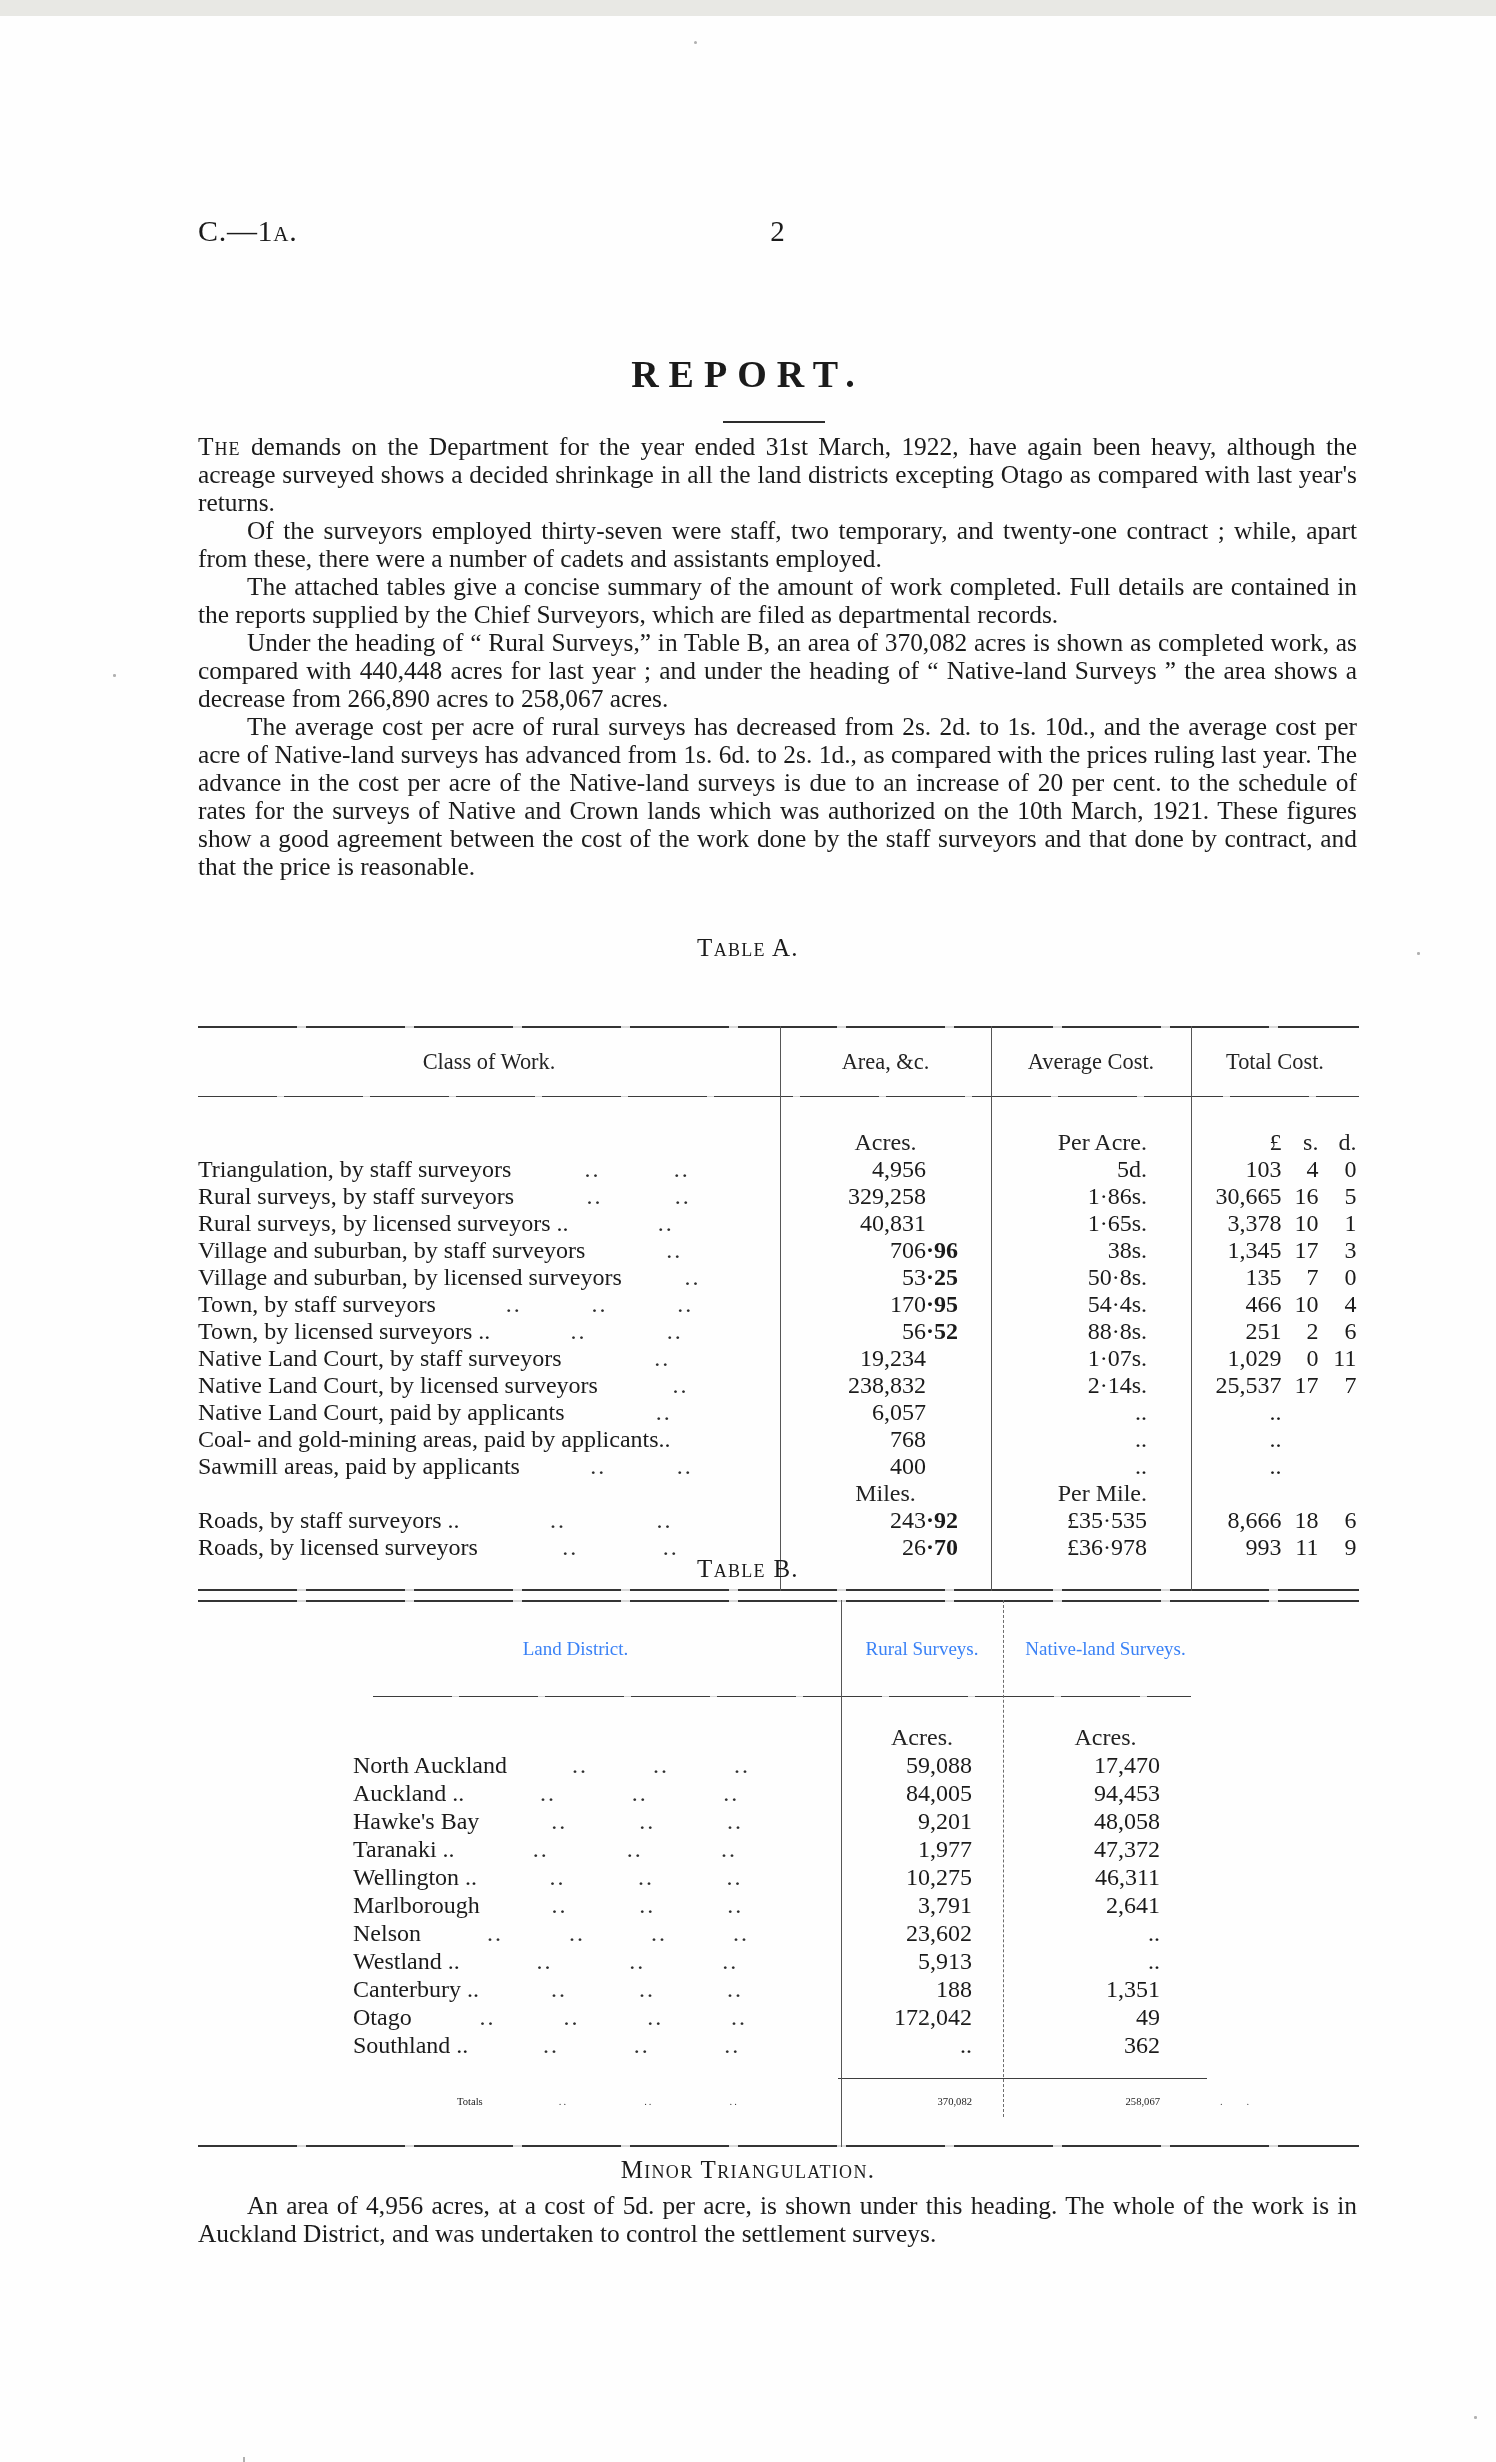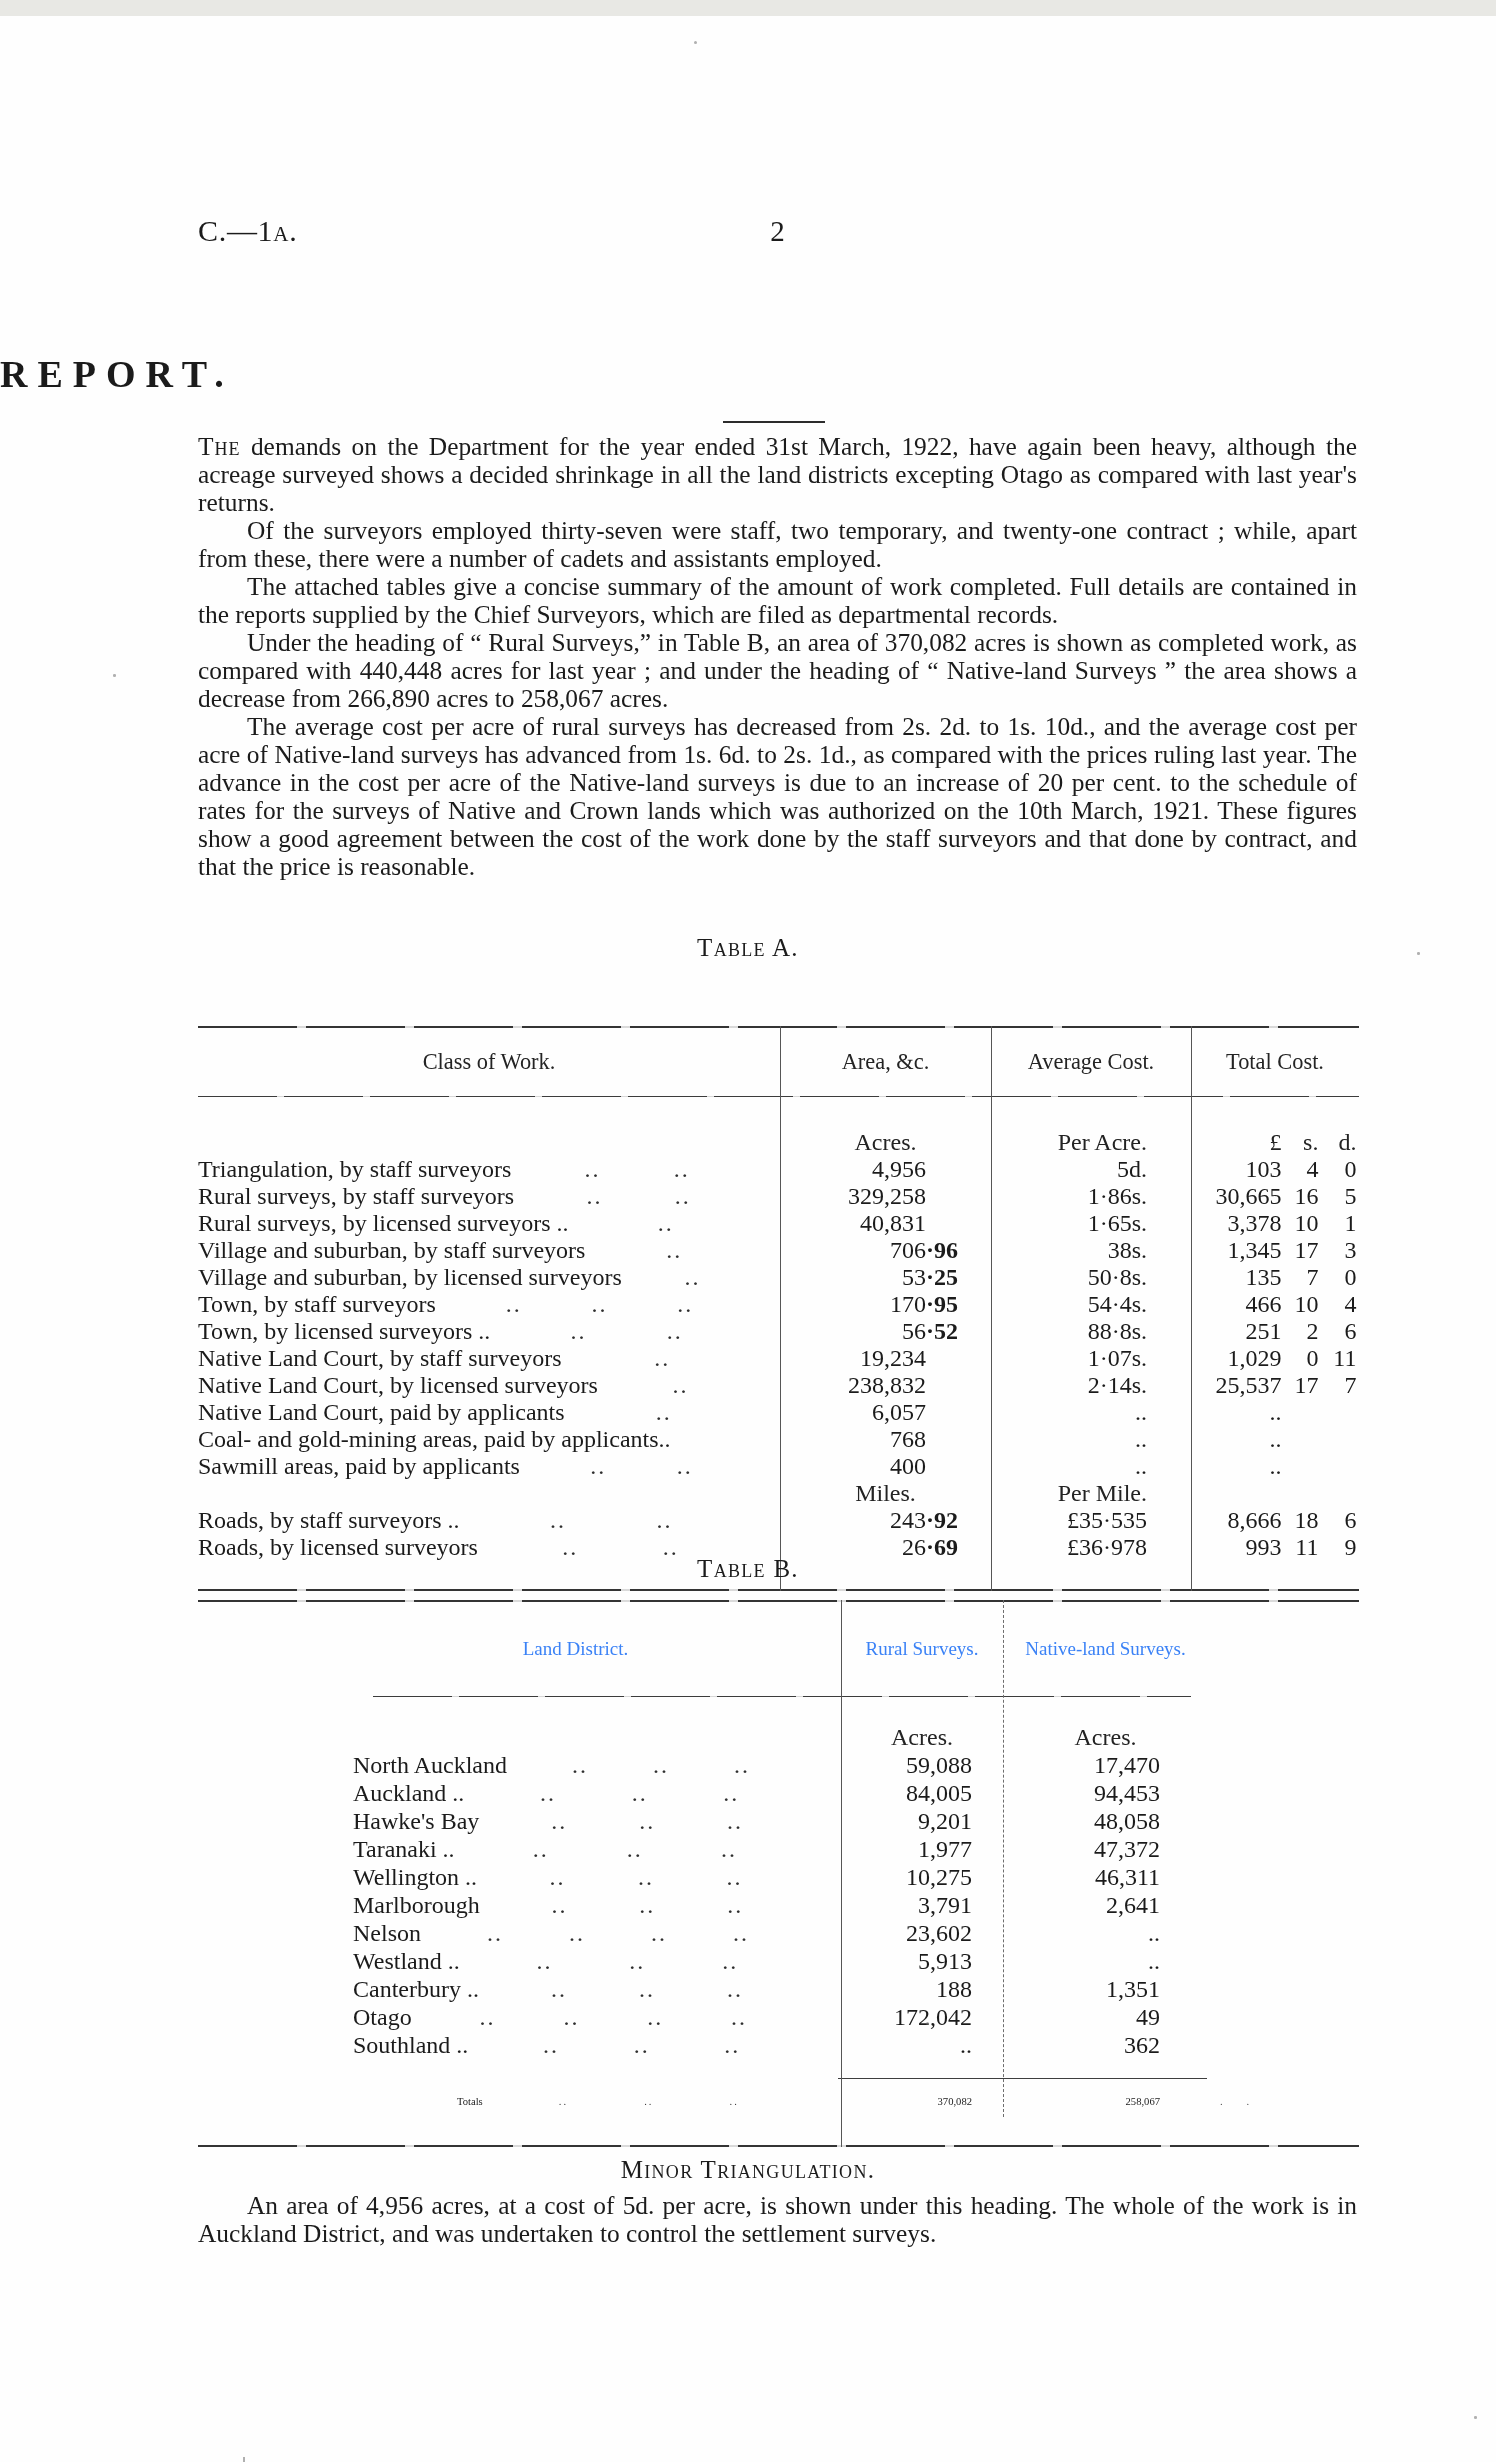--- a/index.html
+++ b/index.html
@@ -6,21 +6,21 @@
   .page{
     position:relative;width:1496px;height:2462px;background:#fefefe;
     font-family:"Liberation Serif","DejaVu Serif",serif;color:#1b1b1b;
     overflow:hidden;margin:16px auto;
   }
   
   .running-head{position:absolute;top:198px;left:198px;width:1159px;height:40px;font-size:30px;}
   .doc-ref{position:absolute;left:0;top:0;font-variant:small-caps;letter-spacing:0.7px;}
   .page-num{position:absolute;left:0;top:1.3px;width:100%;text-align:center;font-size:29px;}
   
-  .report-title{position:absolute;top:336px;left:0;width:100%;
+  .report-title{position:absolute;top:336px;left:0;width:100%;text-align:center;
     font-size:38px;font-weight:bold;letter-spacing:10px;}
   .title-rule{position:absolute;top:405px;left:723px;width:102px;height:2px;background:#2c2c2c;}
   
   .text-block{position:absolute;left:198px;width:1159px;font-size:25.4px;line-height:28px;text-align:justify;}
   #intro{top:416px;}
   .text-block p{margin:0;}
   p.ind{text-indent:49px;}
   .lead-caps{font-variant:small-caps;letter-spacing:1px;}
   
   .tbl-title{position:absolute;left:0;width:100%;text-align:center;font-size:25px;font-variant:small-caps;letter-spacing:1.3px;}
@@ -380,21 +380,21 @@
         <div class="ta-row">
           <div class="c1">
             <span class="lbl">Roads, by licensed surveyors</span>
             <div class="leaders">
               <span>..</span>
               <span>..</span>
             </div>
           </div>
           <div class="c2">
             <span class="ai">26</span>
-            <span class="ad">·69</span>
+            <span class="ad">·70</span>
           </div>
           <div class="c3">£36·978</div>
           <div class="c4">
             <span class="tp">993</span>
             <span class="ts">11</span>
             <span class="td">9</span>
           </div>
         </div>
       </div>
     <div class="rule"></div>

